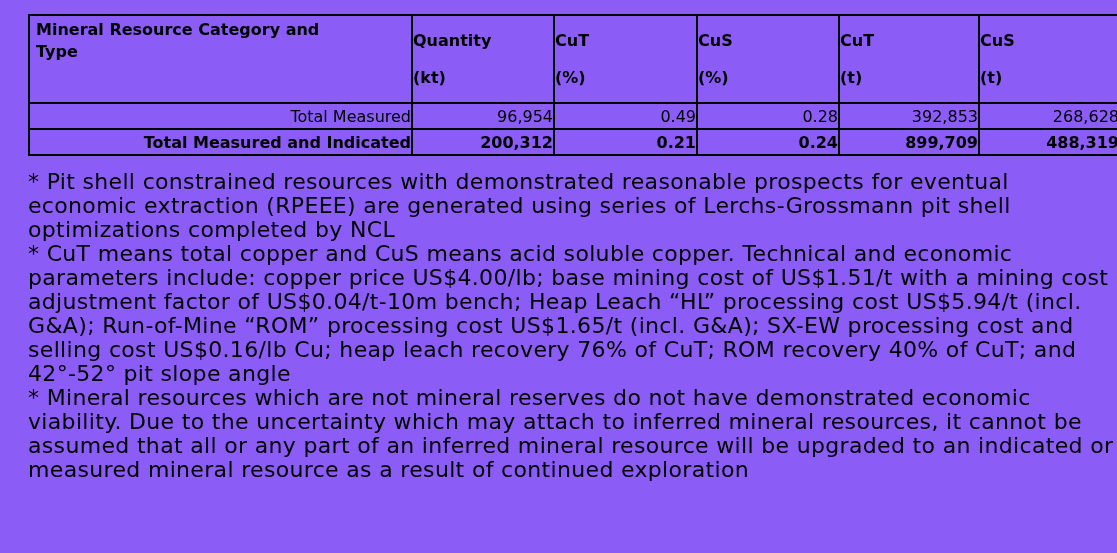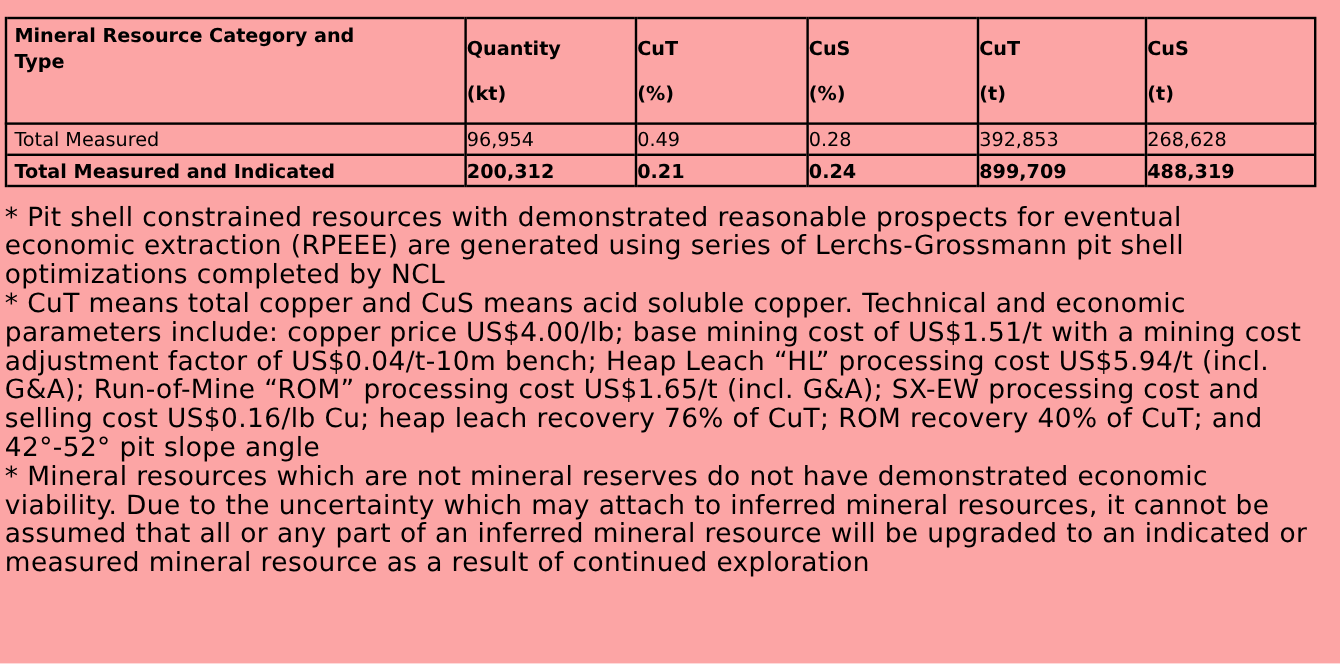--- a/index.html
+++ b/index.html
@@ -5,22 +5,22 @@
   * { box-sizing: border-box; margin: 0; padding: 0; }
   html, body {
     width: 1117px;
     background: #ffffff;
     color: #000000;
     font-family: "DejaVu Sans", "Liberation Sans", sans-serif;
   }
   .page {
     width: 1117px;
     height: 553px;
-    background: #fca5a5;
-    padding: 14px 12px 0 4px;
+    background: #8b5cf6;
+    padding: 14px 12px 0 28px;
     overflow: hidden;
   }
   table.mre {
     border-collapse: collapse;
     table-layout: fixed;
     width: 1091px;
     border: 2px solid #000;
   }
   table.mre th, table.mre td {
     border: 1px solid #000;
@@ -44,21 +44,21 @@
   }
   th.num-h {
     text-align: left;
     vertical-align: middle;
     font-size: 17px;
     line-height: 37px;
     margin-top: 48px;
   }
   table.mre td {
     height: 26px;
-    text-align: left;
+    text-align: right;
     vertical-align: middle;
   }
   td.cat {
     text-align: left;
     padding-left: 6px;
   }
   tr.row-bold td {
     font-weight: bold;
     border-top-width: 2px;
   }

